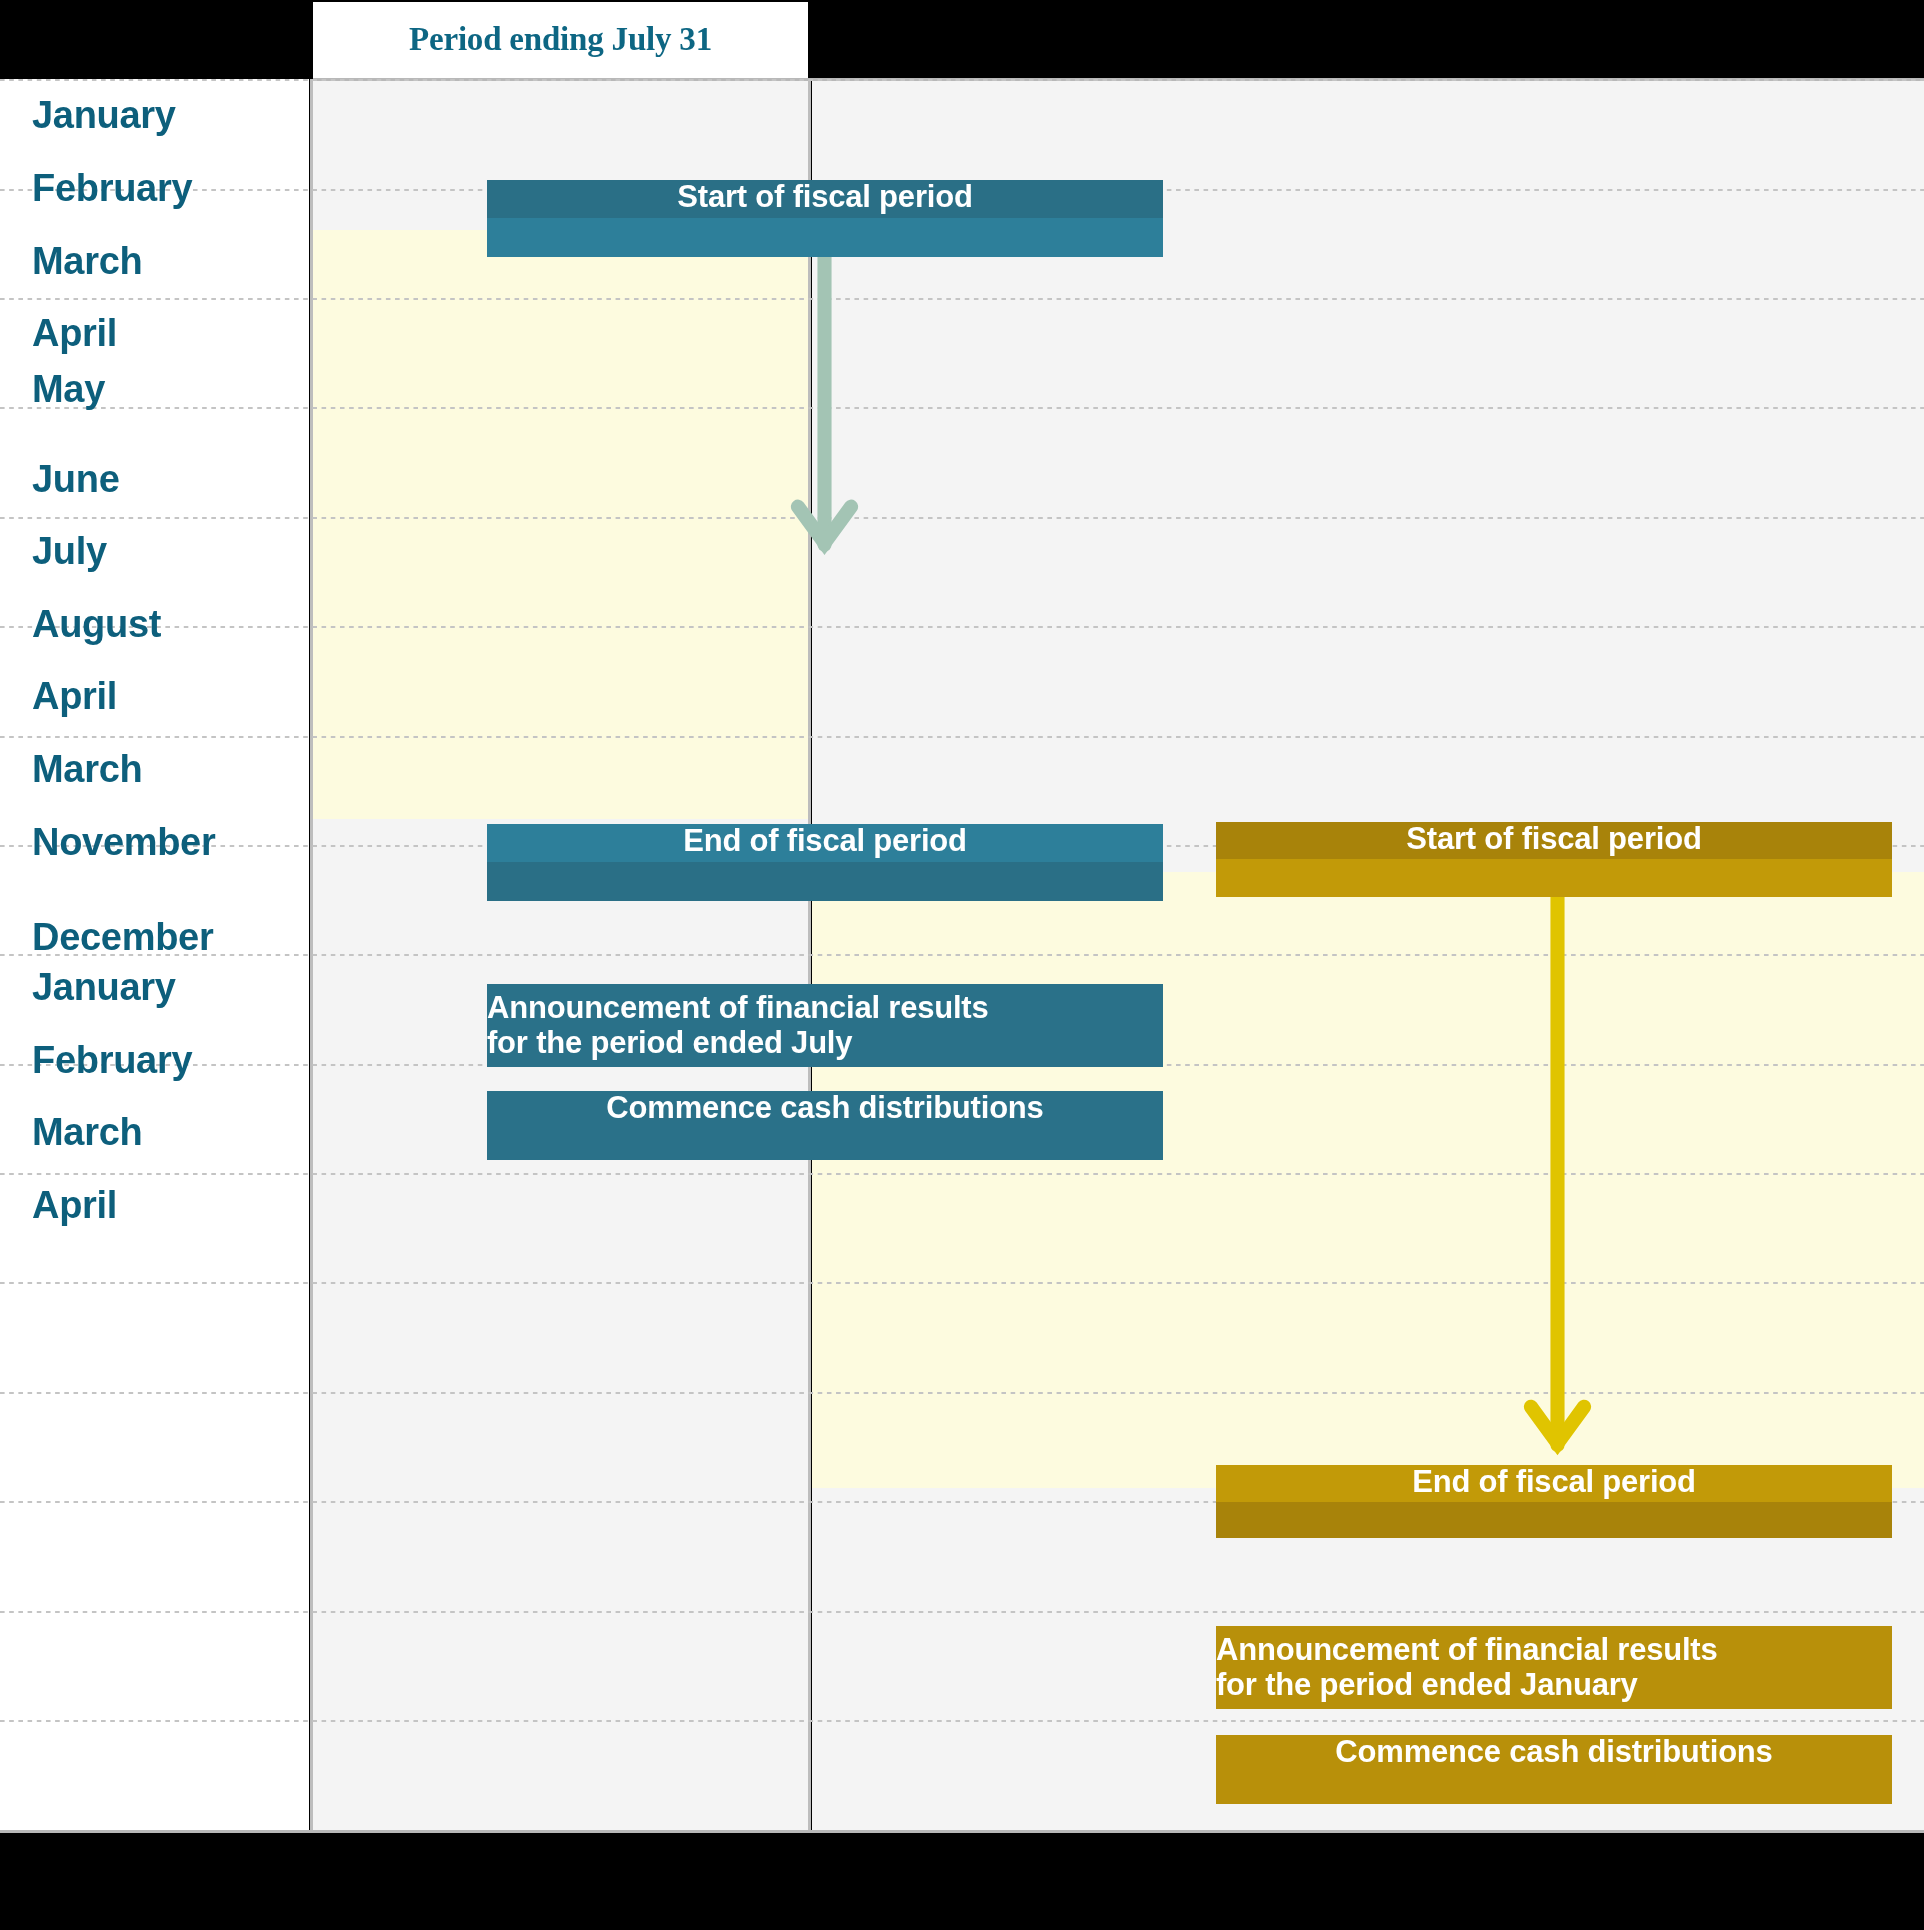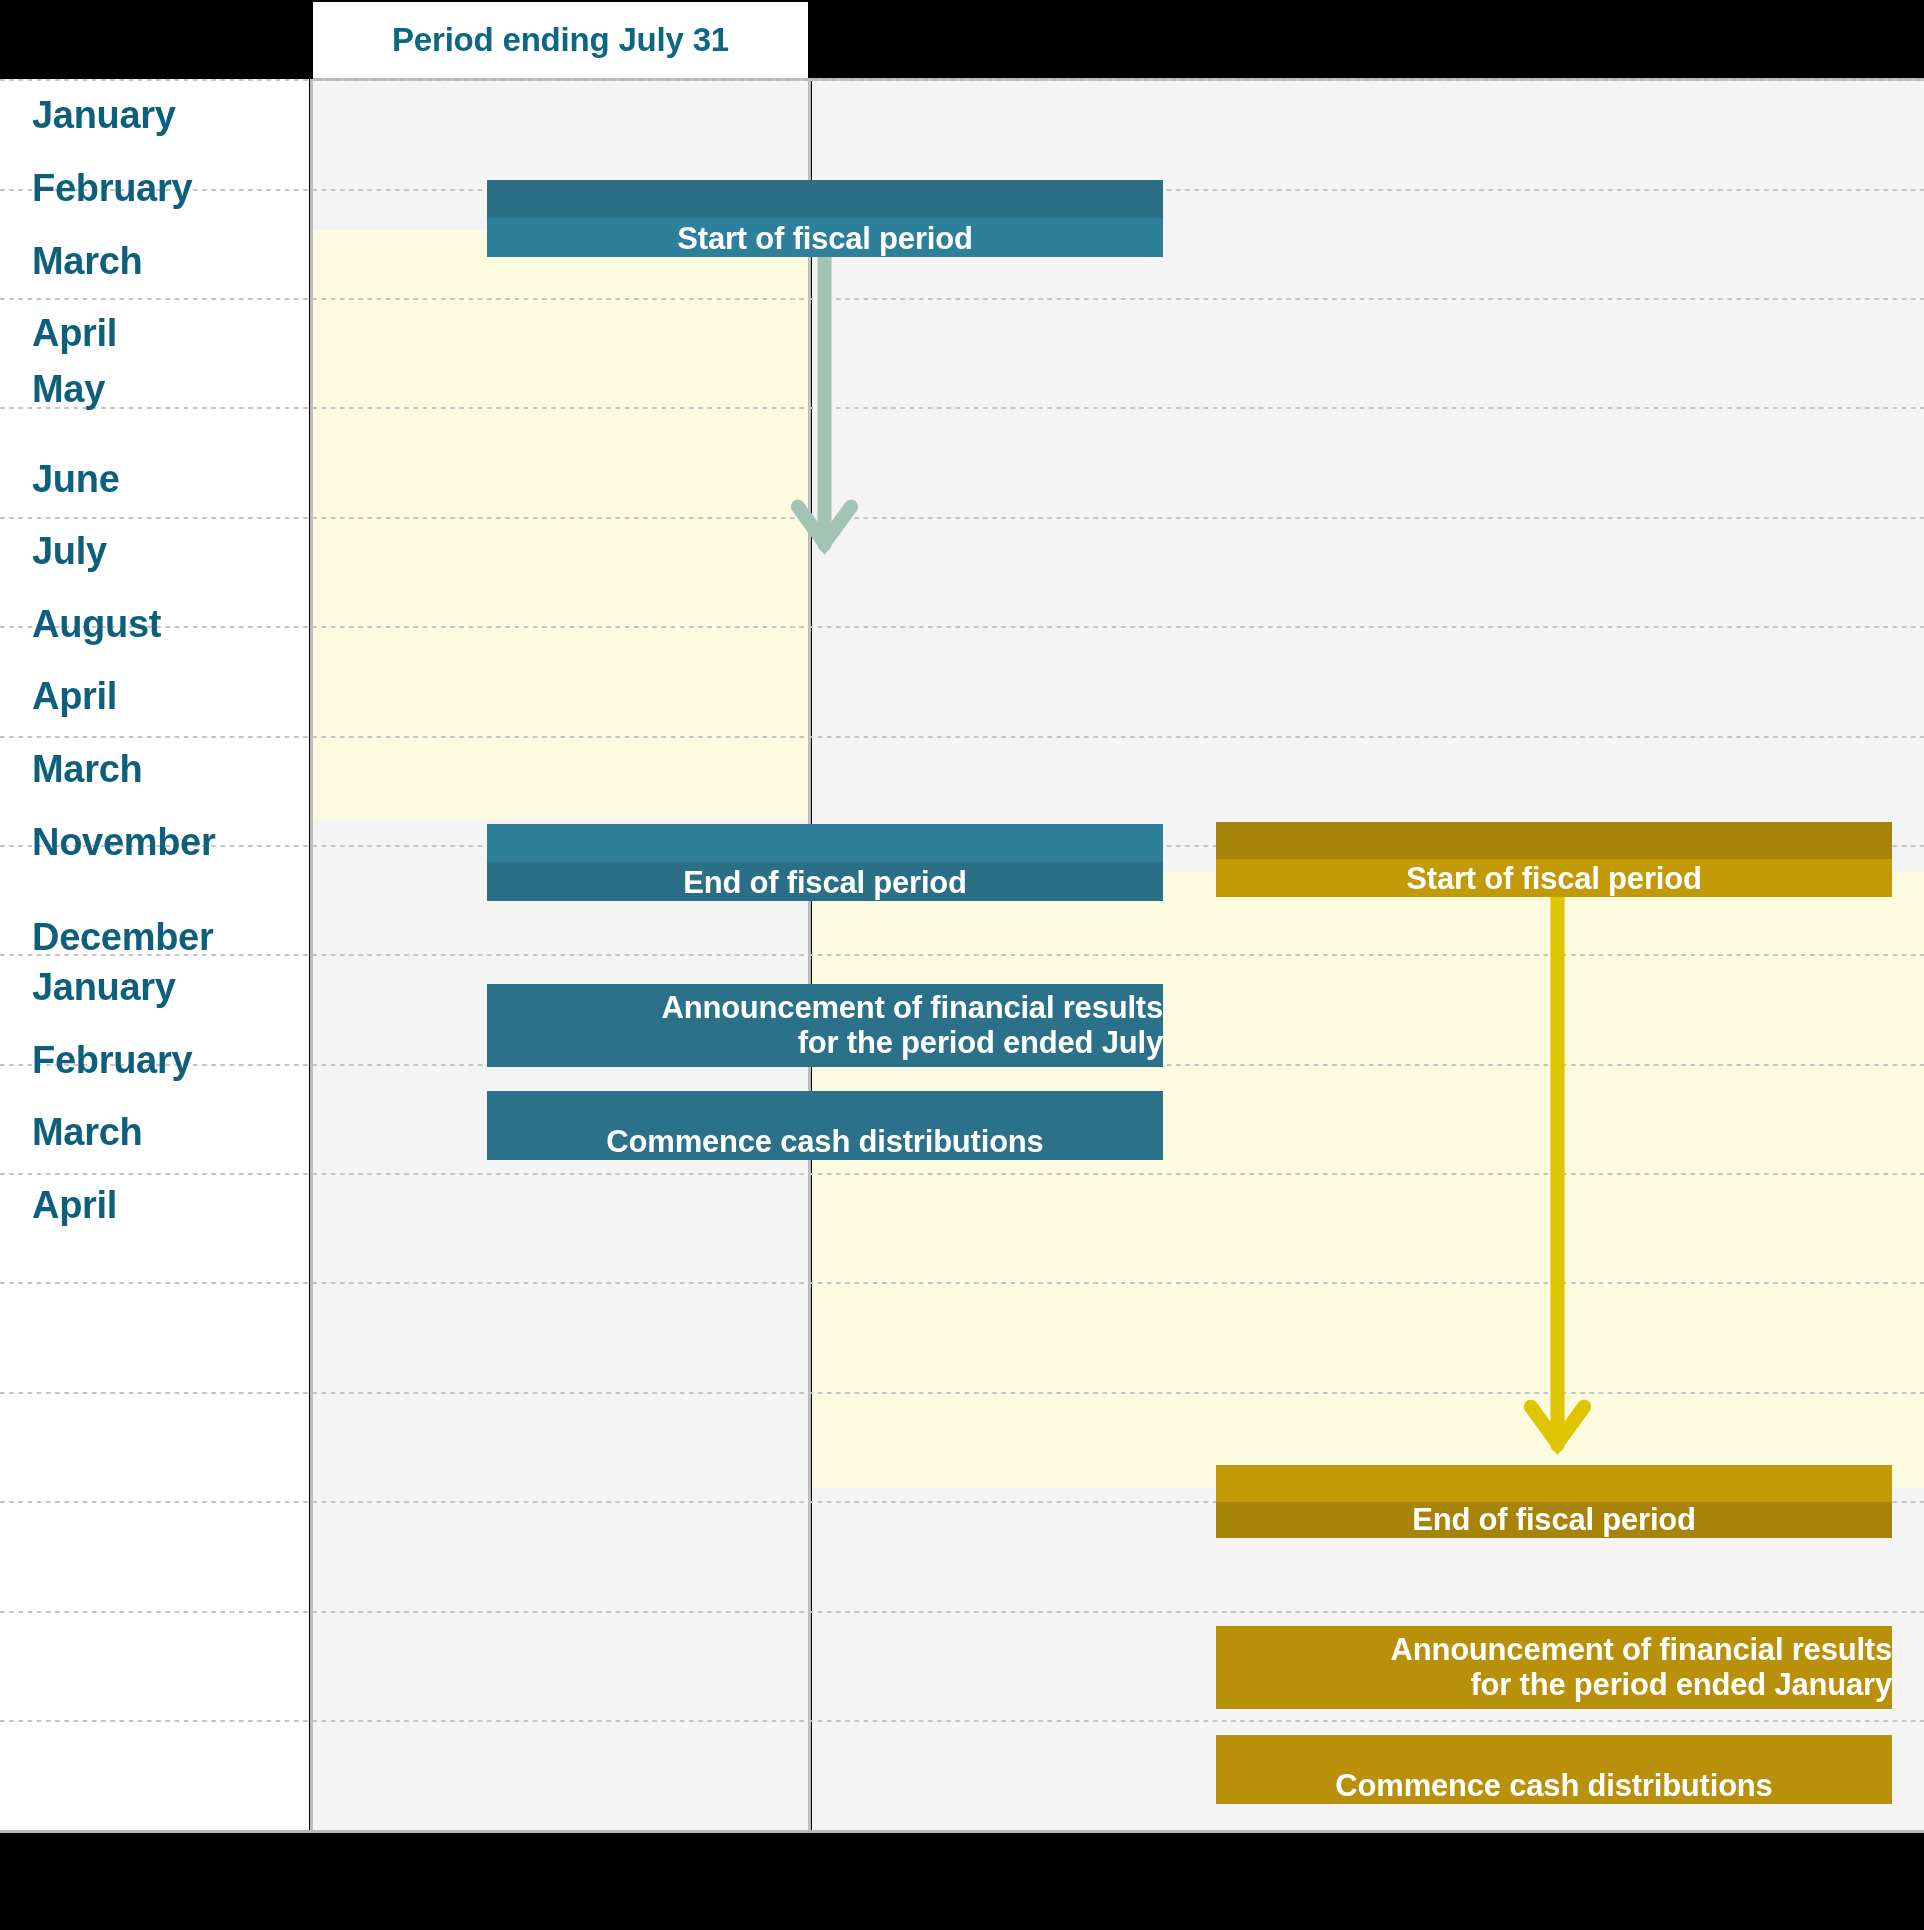--- a/index.html
+++ b/index.html
@@ -29,21 +29,21 @@
   .hdr-black {
     position:absolute; top:0; left:0; width:309px; height:78px;
     background:#000000;
   }
   .hdr-cell {
     position:absolute; top:1.7px; height:76px;
     background:#ffffff;
     display:flex; align-items:center; justify-content:center;
     font-size:33px; font-weight:700; letter-spacing:-0.2px;
   }
-  .hdr-cell.july { left:313px; width:495px; color:#0d6683; }
+  .hdr-cell.july { left:313px; width:495px; color:#0d6683;font-family:Liberation Serif, serif; }
   .hdr-cell.jan  { left:812px; width:1113px; color:#c08a06; }
 
   .hdr-line {
     position:absolute; top:78px; left:313px; width:1611px; height:2.5px;
     background:#b8b8b8;
   }
 
   
   .vdiv { position:absolute; top:79px; width:2.5px; height:1753px; background:#bdbdbd; }
   .vdiv.v1 { left:310px; }
@@ -60,21 +60,21 @@
     letter-spacing:-0.3px;
     white-space:nowrap;
   }
 
   
   .hl-band { position:absolute; background:#fdfbdf; }
 
   
   .bar {
     position:absolute;
-    display:flex; align-items:flex-end; justify-content:center;
+    display:flex; align-items:flex-start; justify-content:center;
     text-align:center;
     color:#ffffff;
     font-size:31px; font-weight:600;
     line-height:1.12;
     letter-spacing:-0.2px;
   }
   .bar.teal-split { background:linear-gradient(to bottom,#2a6f86 0%,#2a6f86 50%,#2d7f9a 50%,#2d7f9a 100%); }
   .bar.teal-split-rev { background:linear-gradient(to bottom,#2d7f9a 0%,#2d7f9a 50%,#2a6f86 50%,#2a6f86 100%); }
   .bar.teal-flat { background:#2a7189; }
   .bar.gold-split { background:linear-gradient(to bottom,#a8830a 0%,#a8830a 50%,#c29a08 50%,#c29a08 100%); }

